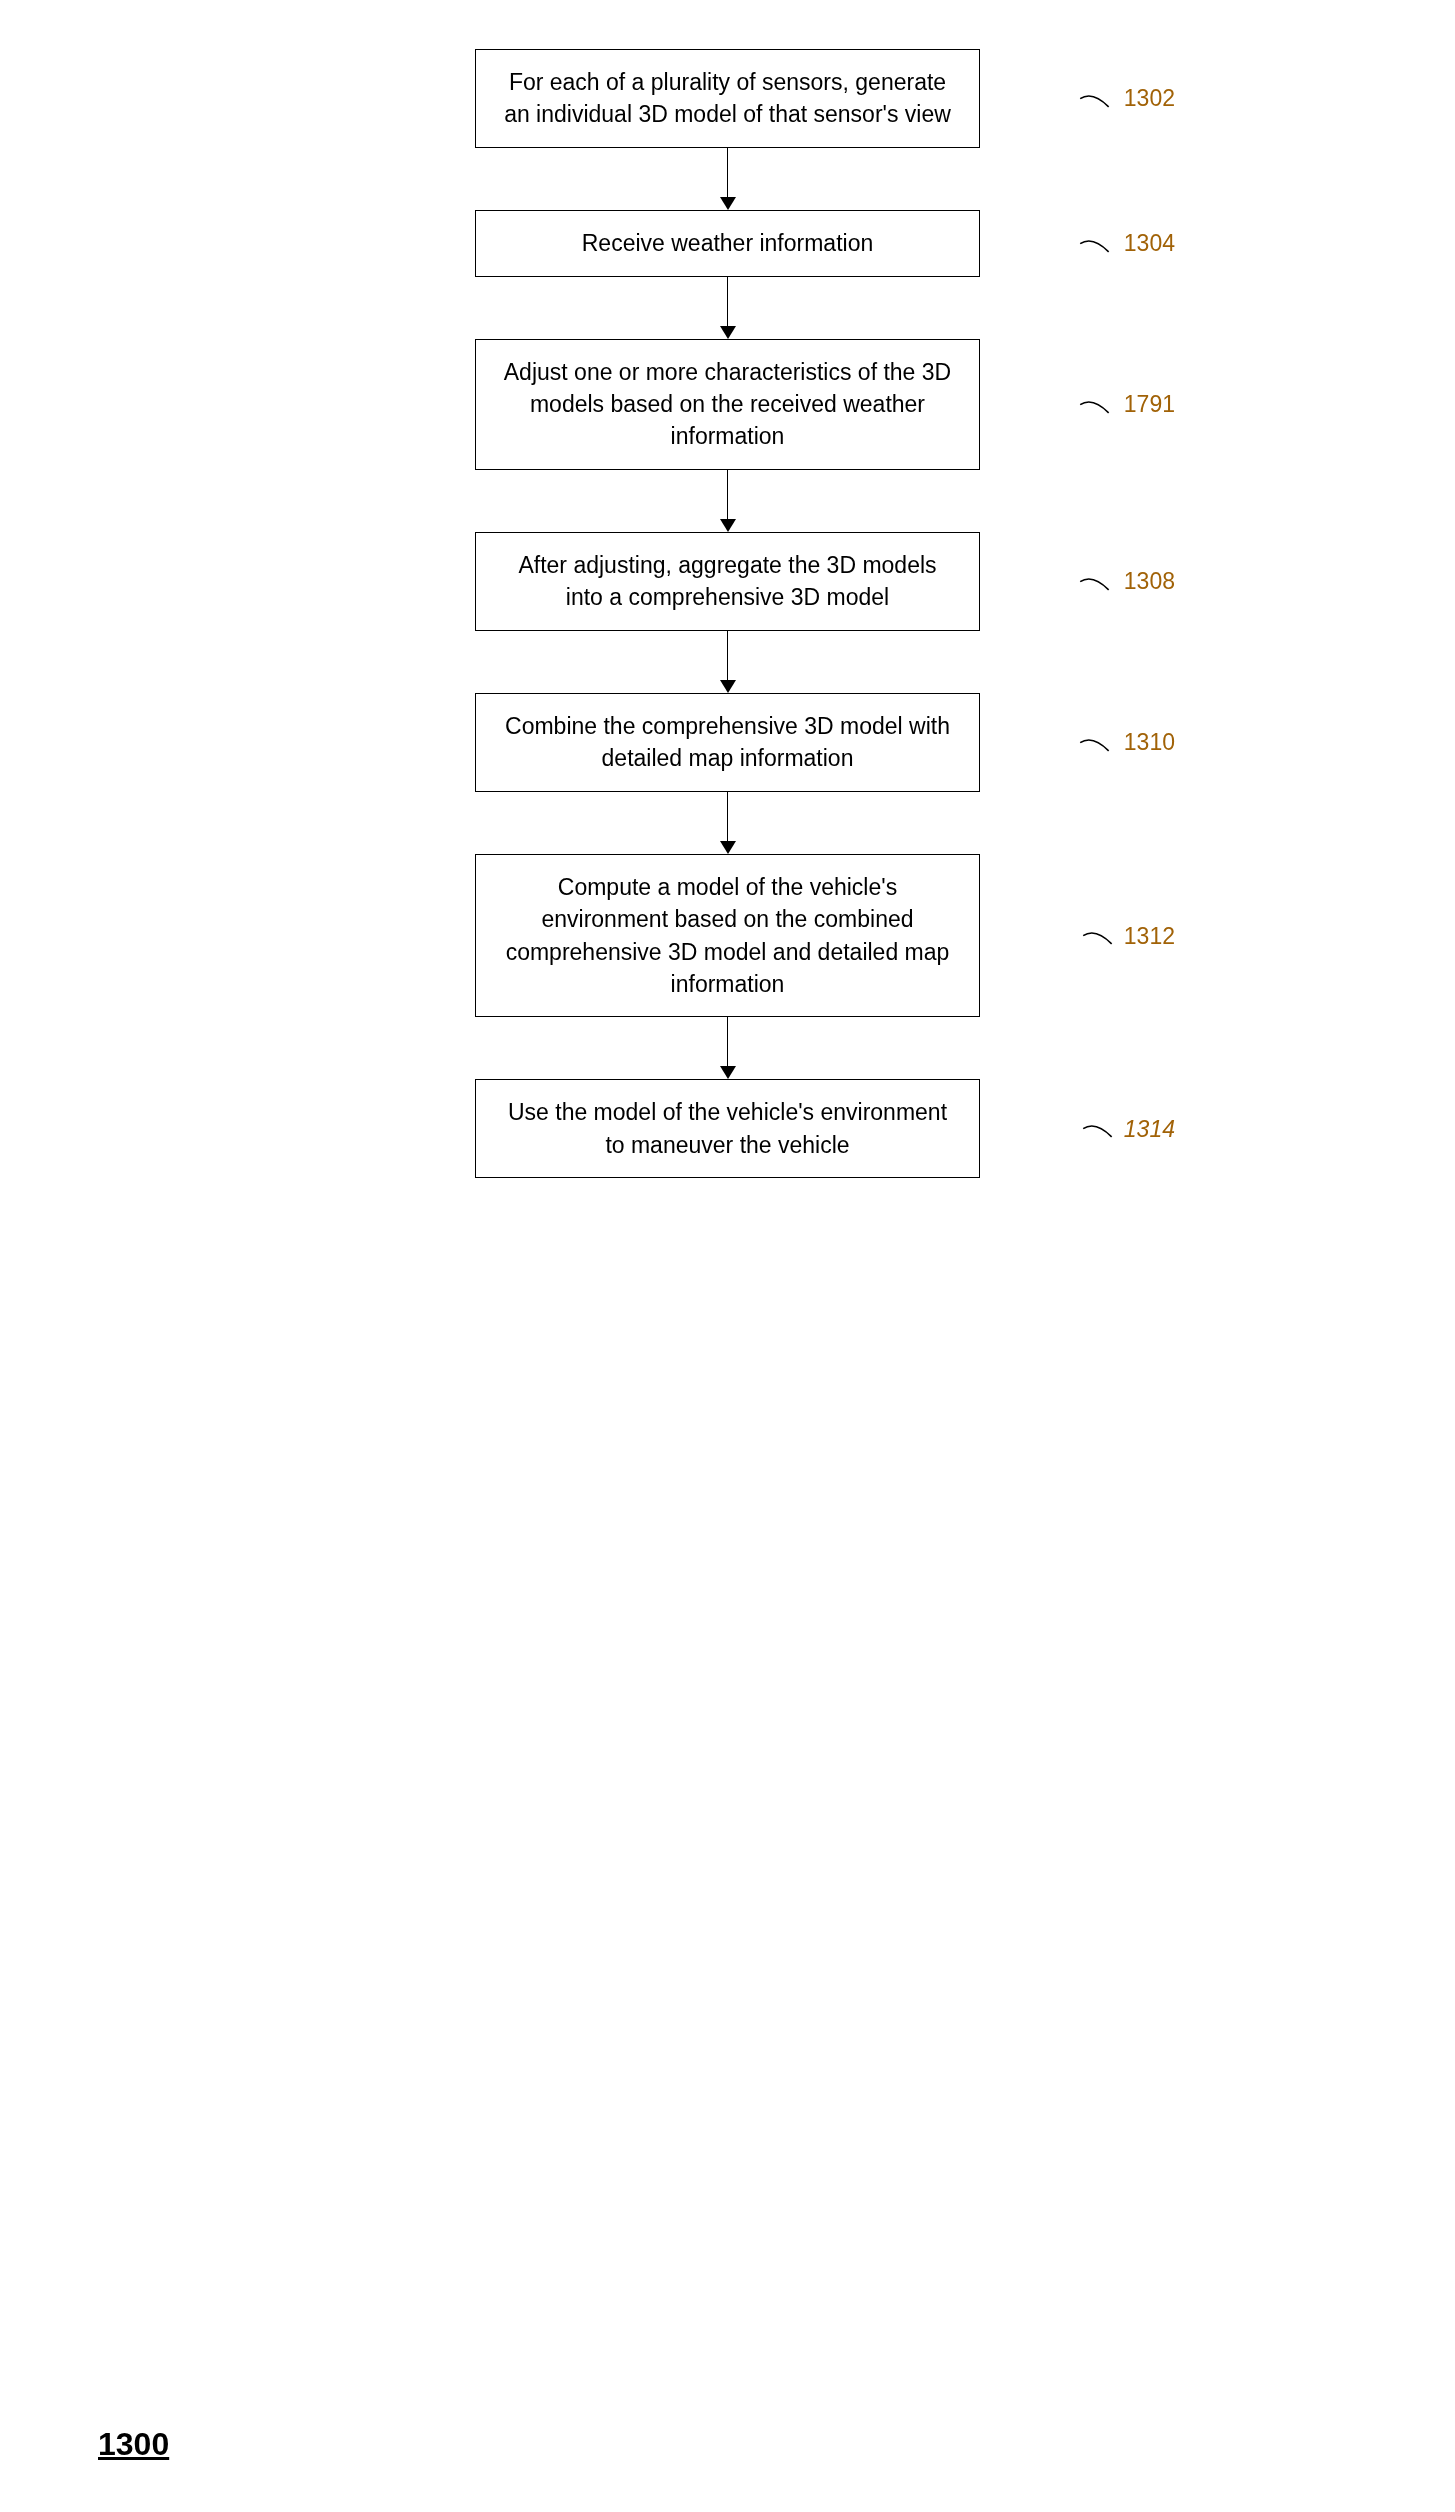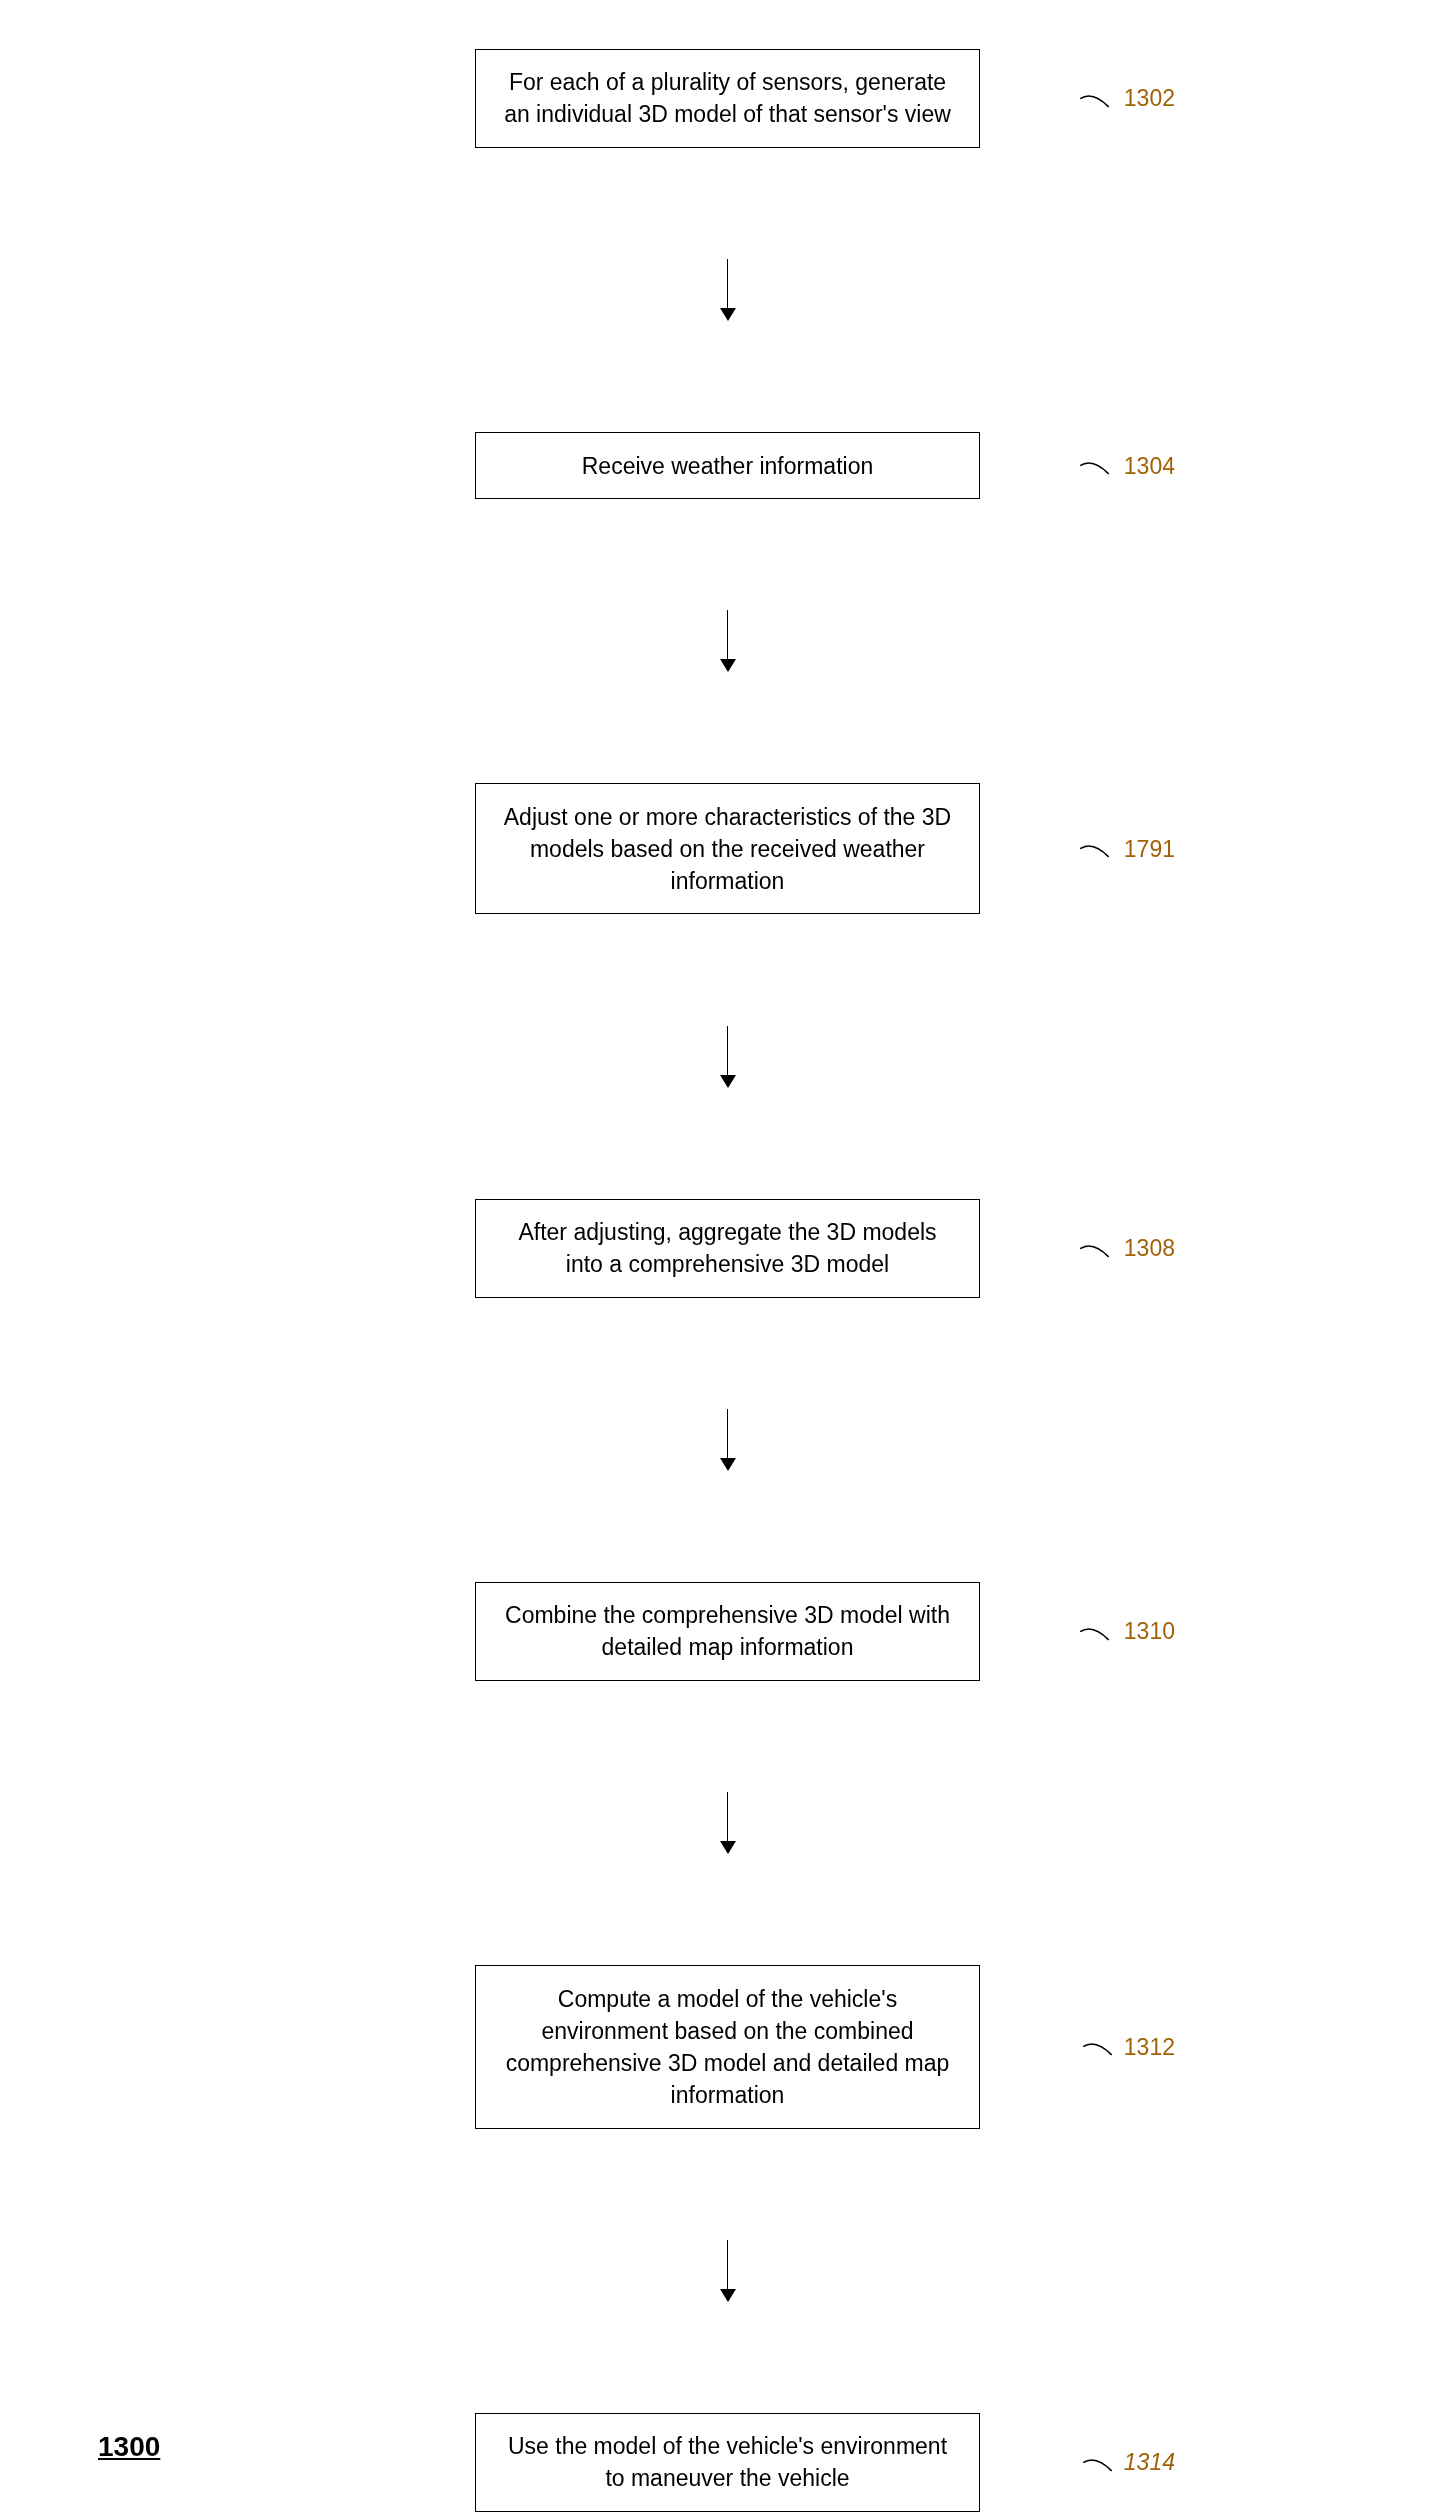--- a/index.html
+++ b/index.html
@@ -17,21 +17,20 @@
     }
 
     .diagram-container {
       width: 100%;
       height: 2512px;
       position: relative;
       display: flex;
       flex-direction: column;
       align-items: center;
       padding-top: 49px;
-      justify-content: space-between;
     }
 
     .flow-box {
       border: 1.6px solid #000000;
       background: #ffffff;
       text-align: center;
       font-size: 23px;
       line-height: 1.4;
       padding: 16.3px 24.4px;
       width: 505px;
@@ -80,21 +79,21 @@
       height: 0;
       border-left: 8.1px solid transparent;
       border-right: 8.1px solid transparent;
       border-top: 13px solid #000000;
     }
 
     .figure-label {
       position: absolute;
       bottom: 49px;
       left: 98px;
-      font-size: 28px;
+      font-size: 32px;
       font-weight: bold;
       text-decoration: underline;
       color: #000000;
     }
 
     .step-label-container {
       position: absolute;
       right: -195px;
       top: 50%;
       transform: translateY(-50%);

